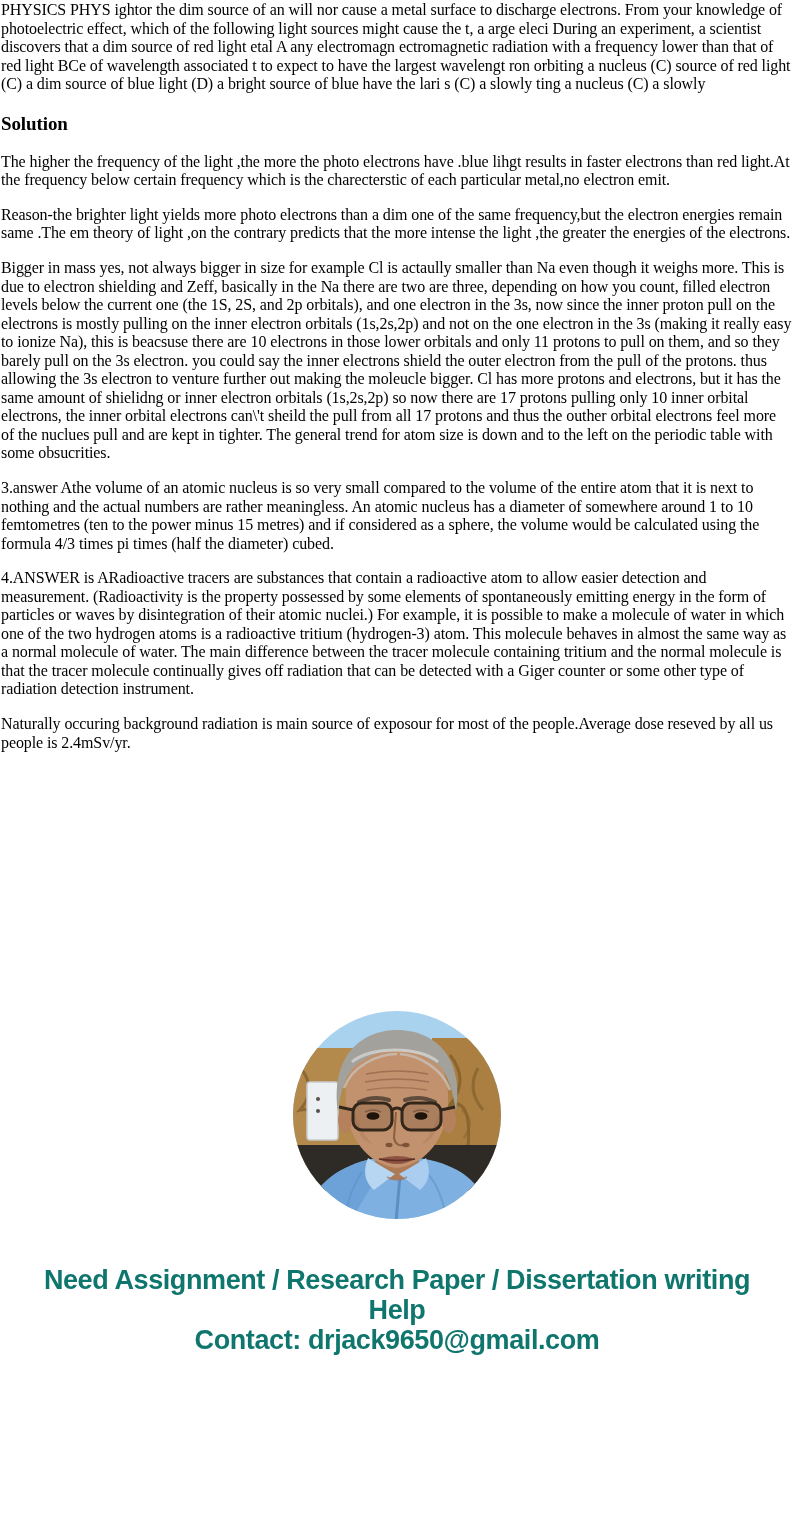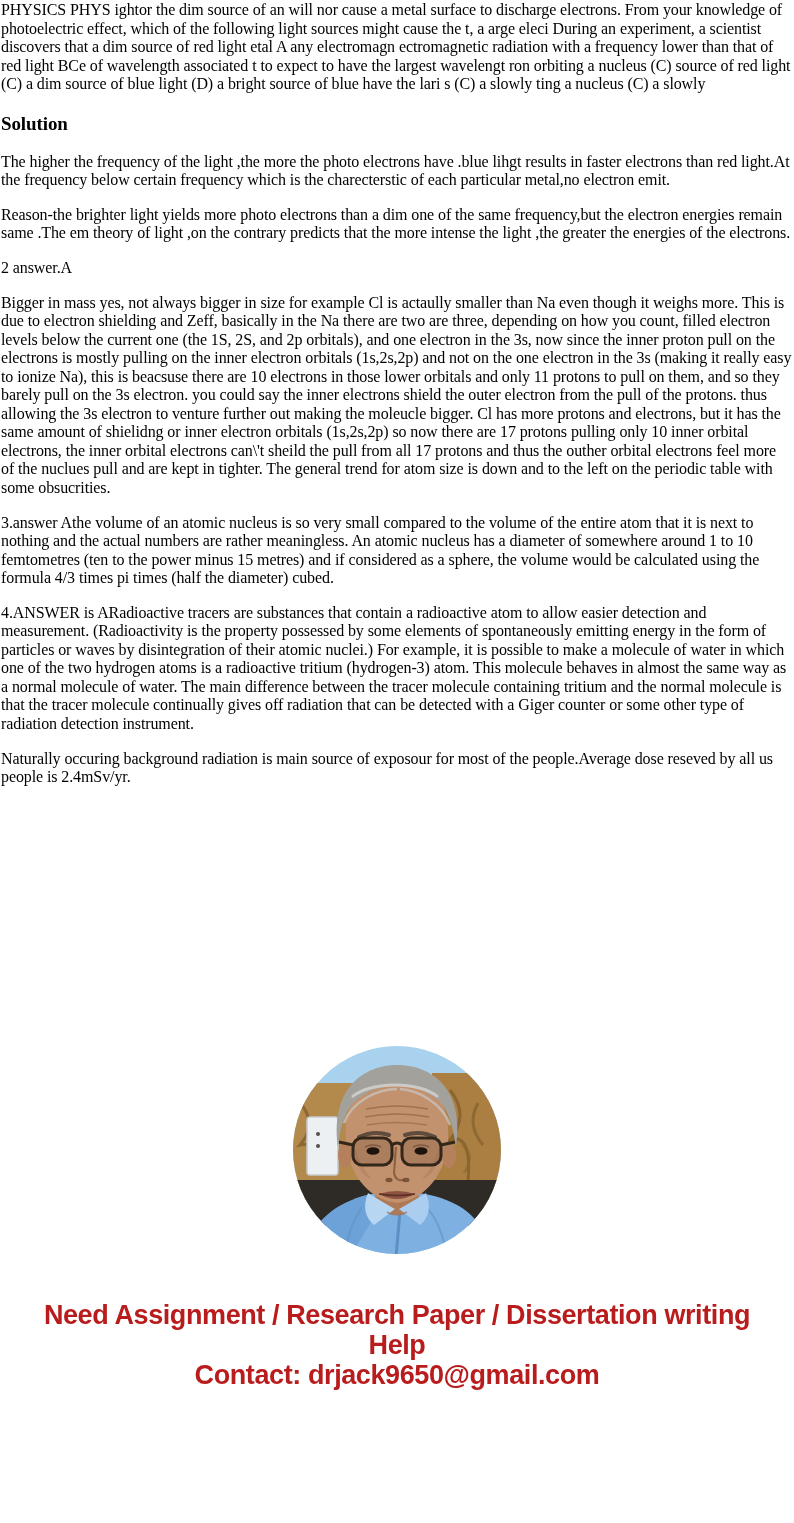--- a/index.html
+++ b/index.html
@@ -44,21 +44,21 @@
     display: block;
   }
   .promo {
     margin-top: 46px;
     text-align: center;
     font-family: "Liberation Sans", sans-serif;
     font-weight: 700;
     font-size: 27px;
     line-height: 1.11;
     letter-spacing: -0.4px;
-    color: #b91c1c;
+    color: #0f766e;
   }
   .promo .promo-heading {
     max-width: 762px;
     margin: 0 auto;
   }
   .promo .promo-contact {
     max-width: 762px;
     margin: 0 auto;
   }
 </style>
@@ -66,21 +66,20 @@
 <body>
 
 <div class="page">
 
   <p class="question">PHYSICS PHYS ightor the dim source of an will nor cause a metal surface to discharge electrons. From your knowledge of photoelectric effect, which of the following light sources might cause the t, a arge eleci During an experiment, a scientist discovers that a dim source of red light etal A any electromagn ectromagnetic radiation with a frequency lower than that of red light BCe of wavelength associated t to expect to have the largest wavelengt ron orbiting a nucleus (C) source of red light (C) a dim source of blue light (D) a bright source of blue have the lari s (C) a slowly ting a nucleus (C) a slowly</p>
 
   <h3 class="solution-heading">Solution</h3>
 
   <p>The higher the frequency of the light ,the more the photo electrons have .blue lihgt results in faster electrons than red light.At the frequency below certain frequency which is the charecterstic of each particular metal,no electron emit.</p>
   <p>Reason-the brighter light yields more photo electrons than a dim one of the same frequency,but the electron energies remain same .The em theory of light ,on the contrary predicts that the more intense the light ,the greater the energies of the electrons.</p>
-  <p>2 answer.A</p>
   <p>Bigger in mass yes, not always bigger in size for example Cl is actaully smaller than Na even though it weighs more. This is due to electron shielding and Zeff, basically in the Na there are two are three, depending on how you count, filled electron levels below the current one (the 1S, 2S, and 2p orbitals), and one electron in the 3s, now since the inner proton pull on the electrons is mostly pulling on the inner electron orbitals (1s,2s,2p) and not on the one electron in the 3s (making it really easy to ionize Na), this is beacsuse there are 10 electrons in those lower orbitals and only 11 protons to pull on them, and so they barely pull on the 3s electron. you could say the inner electrons shield the outer electron from the pull of the protons. thus allowing the 3s electron to venture further out making the moleucle bigger. Cl has more protons and electrons, but it has the same amount of shielidng or inner electron orbitals (1s,2s,2p) so now there are 17 protons pulling only 10 inner orbital electrons, the inner orbital electrons can\'t sheild the pull from all 17 protons and thus the outher orbital electrons feel more of the nuclues pull and are kept in tighter. The general trend for atom size is down and to the left on the periodic table with some obsucrities.</p>
   <p>3.answer Athe volume of an atomic nucleus is so very small compared to the volume of the entire atom that it is next to nothing and the actual numbers are rather meaningless. An atomic nucleus has a diameter of somewhere around 1 to 10 femtometres (ten to the power minus 15 metres) and if considered as a sphere, the volume would be calculated using the formula 4/3 times pi times (half the diameter) cubed.</p>
   <p>4.ANSWER is ARadioactive tracers are substances that contain a radioactive atom to allow easier detection and measurement. (Radioactivity is the property possessed by some elements of spontaneously emitting energy in the form of particles or waves by disintegration of their atomic nuclei.) For example, it is possible to make a molecule of water in which one of the two hydrogen atoms is a radioactive tritium (hydrogen-3) atom. This molecule behaves in almost the same way as a normal molecule of water. The main difference between the tracer molecule containing tritium and the normal molecule is that the tracer molecule continually gives off radiation that can be detected with a Giger counter or some other type of radiation detection instrument.</p>
   <p>Naturally occuring background radiation is main source of exposour for most of the people.Average dose reseved by all us people is 2.4mSv/yr.</p>
 
   <div class="avatar-wrap" role="img" aria-label="Circular portrait photo of an elderly gray-haired man with glasses wearing a light blue shirt in front of a carved golden wall">
     <svg class="avatar-circle" width="210" height="210" viewBox="0 0 210 210" xmlns="http://www.w3.org/2000/svg">
       <defs>
         <clipPath id="avclip">
             <circle cx="105" cy="105" r="104"></circle>

